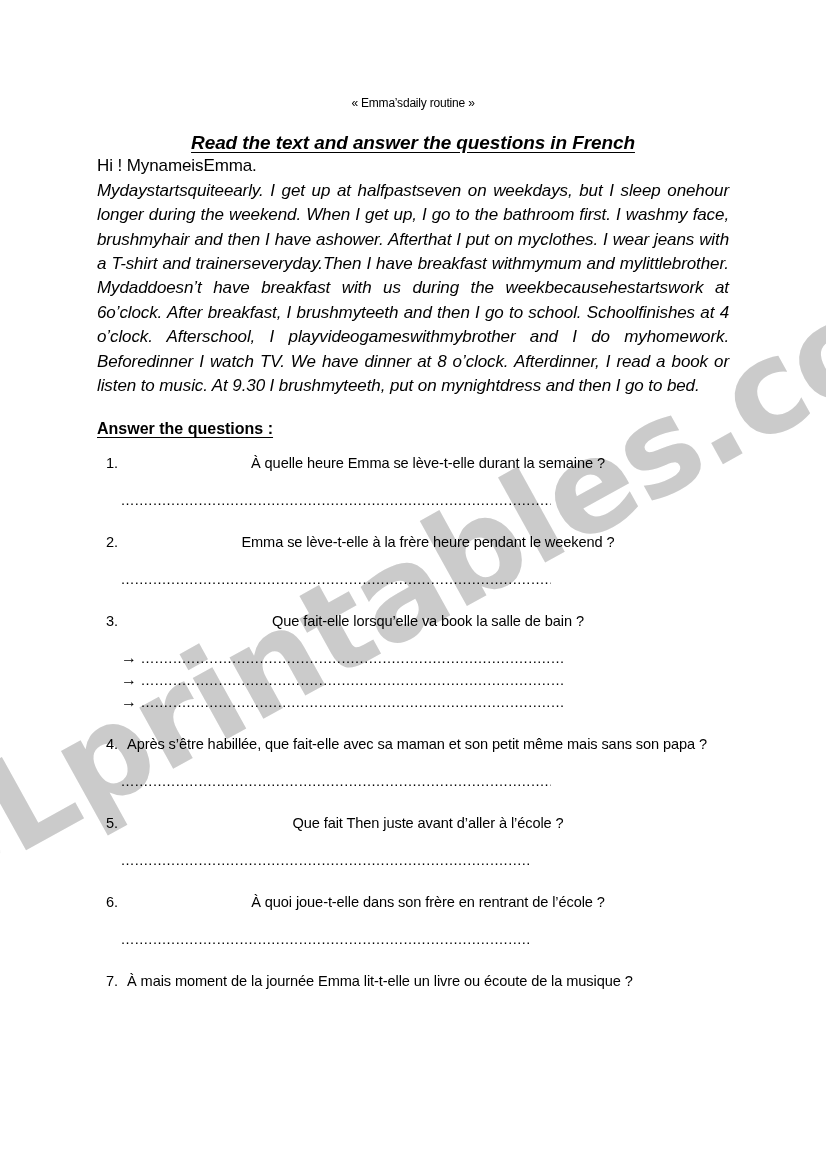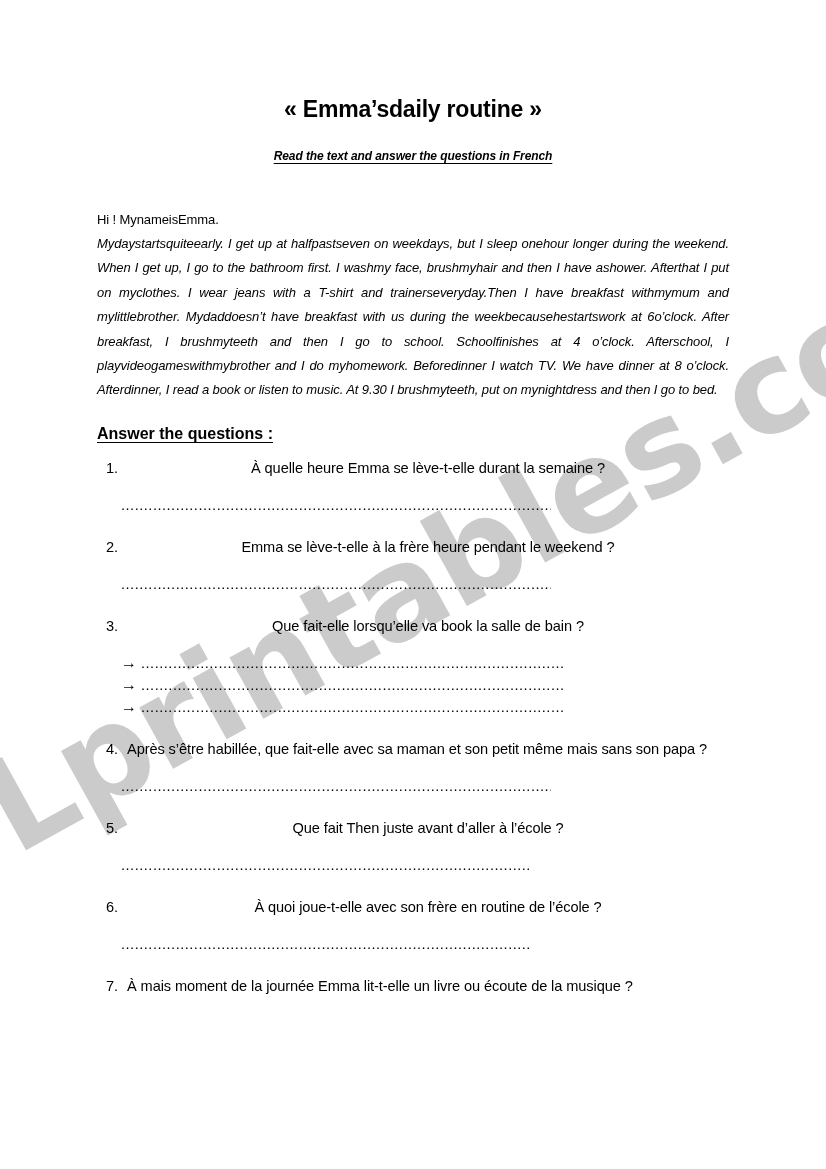--- a/index.html
+++ b/index.html
@@ -40,45 +40,44 @@
   .content {
     position: absolute;
     left: 97px;
     top: 0;
     width: 632px;
     z-index: 2;
   }
 
   .doc-title {
     text-align: center;
-    font-weight: bold;
-    font-size: 23px;
+    font-weight: normal;
+    font-size: 12px;
     letter-spacing: -0.2px;
     margin: 0;
     padding-top: 96px;
     line-height: 1.2;
   }
 
   .doc-subtitle-wrap {
     text-align: center;
     margin-top: 22px;
   }
   .doc-subtitle {
     display: inline-block;
     font-weight: bold;
     font-style: italic;
-    font-size: 12px;
+    font-size: 19px;
     text-decoration: underline;
     text-underline-offset: 3px;
     letter-spacing: -0.1px;
   }
 
   .story {
-    margin-top: 44px;
-    font-size: 13px;
+    font-size: 17px;
     line-height: 24.4px;
     letter-spacing: -0.1px;
   }
   .story .lead {
     display: block;
   }
   .story .body {
     display: block;
     text-align: justify;
     font-style: italic;
@@ -243,21 +242,21 @@
           </div>
           <div class="dots-block">
             <div class="dotline">
               <span class="dots w-short">....................................................................................................................</span>
             </div>
           </div>
         </li>
         <li class="q-item">
           <div class="q-row">
             <span class="q-num">6.</span>
-            <span class="q-text nojustify">À quoi joue-t-elle avec son frère en routine de l’école ?</span>
+            <span class="q-text nojustify">À quoi joue-t-elle dans son frère en rentrant de l’école ?</span>
           </div>
           <div class="dots-block">
             <div class="dotline">
               <span class="dots w-short">....................................................................................................................</span>
             </div>
           </div>
         </li>
         <li class="q-item">
           <div class="q-row">
             <span class="q-num">7.</span>

